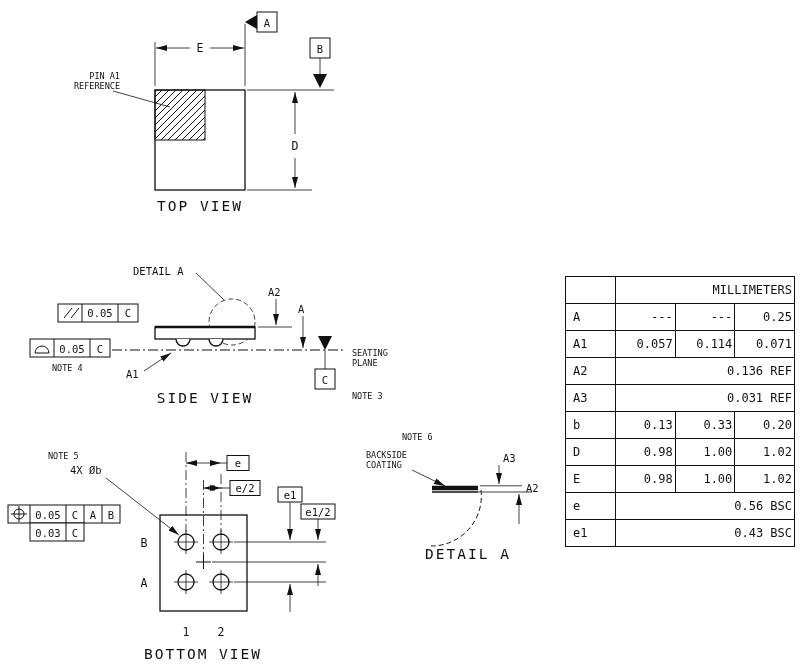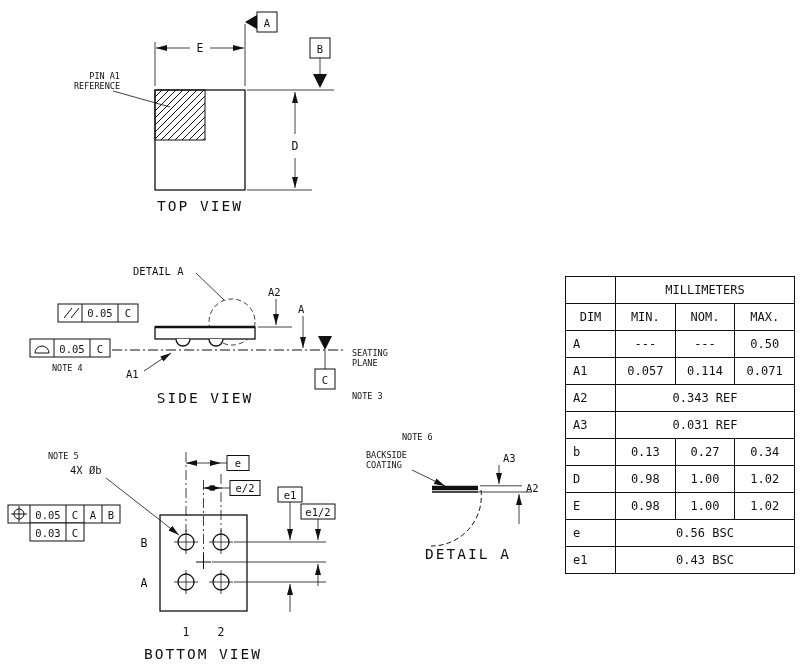--- a/index.html
+++ b/index.html
@@ -11,21 +11,21 @@
   .t11{font-size:11.5px;}
   .t14{font-size:14.5px;letter-spacing:2px;}
   .ln{stroke:#111;stroke-width:1.3;fill:none;}
   .thin{stroke:#111;stroke-width:0.8;fill:none;}
   .med{stroke:#111;stroke-width:1;fill:none;}
   .dash{stroke-dasharray:5 3;}
   .cl{stroke-dasharray:10 3 2 3;}
   .fillb{fill:#111;stroke:none;}
   .white{fill:#fff;}
   #dim-table{position:absolute;left:565px;top:276px;width:230px;border-collapse:collapse;table-layout:fixed;font-size:12px;}
-  #dim-table td{border:1.4px solid #111;text-align:center;padding:1px 2px;height:24px;overflow:hidden;}
+  #dim-table td{border:1.4px solid #111;text-align:right;padding:1px 2px;height:24px;overflow:hidden;}
   #dim-table td.dimcol{text-align:left;padding-left:7px;}
   #dim-table col.c-dim{width:50px;}
 </style>
 </head>
 <body>
 
 <svg id="drawing" width="800" height="670" viewBox="0 0 800 670">
   <defs>
     <marker id="ah" markerWidth="12" markerHeight="8" refX="11" refY="4" orient="auto-start-reverse" markerUnits="userSpaceOnUse">
       <path d="M0 1 L11 4 L0 7 Z" fill="#111"></path>
@@ -254,50 +254,44 @@
       <col>
       <col>
       <col>
     </colgroup>
   <tbody>
       <tr>
     <td></td>
     <td colspan="3">MILLIMETERS</td>
   </tr>
   <tr>
-    <td>DIM</td>
-    <td>MIN.</td>
-    <td>NOM.</td>
-    <td>MAX.</td>
-  </tr>
-  <tr>
     <td class="dimcol">A</td>
     <td>---</td>
     <td>---</td>
-    <td>0.50</td>
+    <td>0.25</td>
   </tr>
   <tr>
     <td class="dimcol">A1</td>
     <td>0.057</td>
     <td>0.114</td>
     <td>0.071</td>
   </tr>
   <tr>
     <td class="dimcol">A2</td>
-    <td colspan="3">0.343 REF</td>
+    <td colspan="3">0.136 REF</td>
   </tr>
   <tr>
     <td class="dimcol">A3</td>
     <td colspan="3">0.031 REF</td>
   </tr>
   <tr>
     <td class="dimcol">b</td>
     <td>0.13</td>
-    <td>0.27</td>
-    <td>0.34</td>
+    <td>0.33</td>
+    <td>0.20</td>
   </tr>
   <tr>
     <td class="dimcol">D</td>
     <td>0.98</td>
     <td>1.00</td>
     <td>1.02</td>
   </tr>
   <tr>
     <td class="dimcol">E</td>
     <td>0.98</td>

